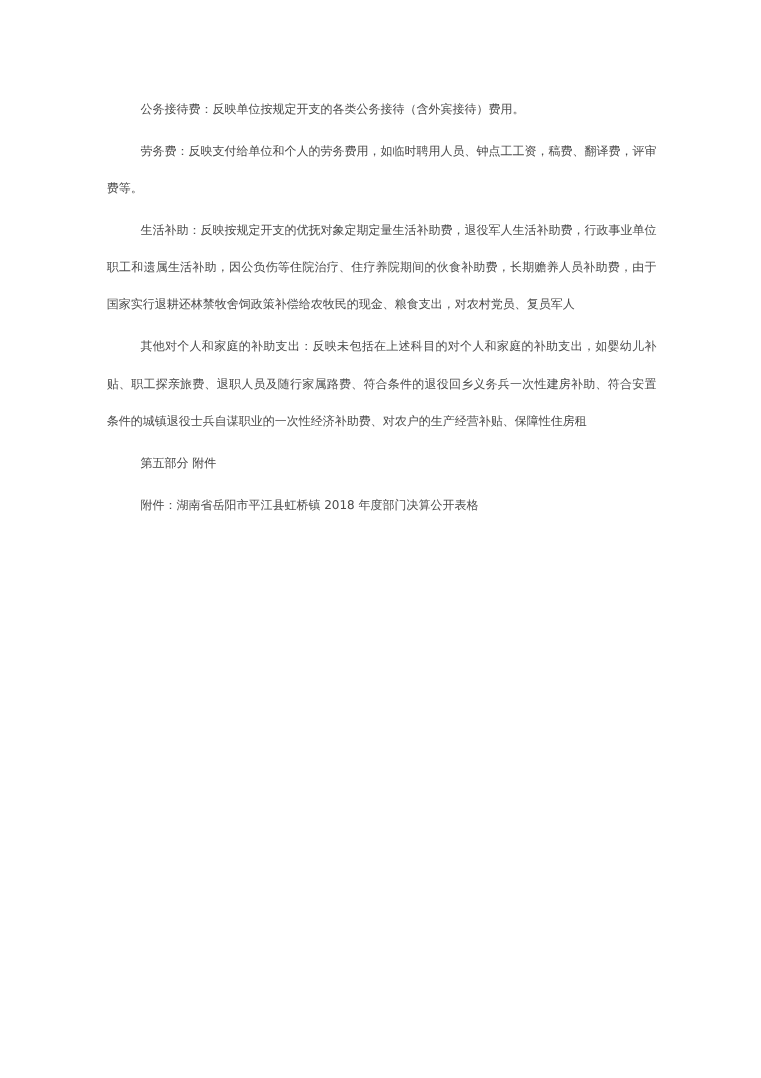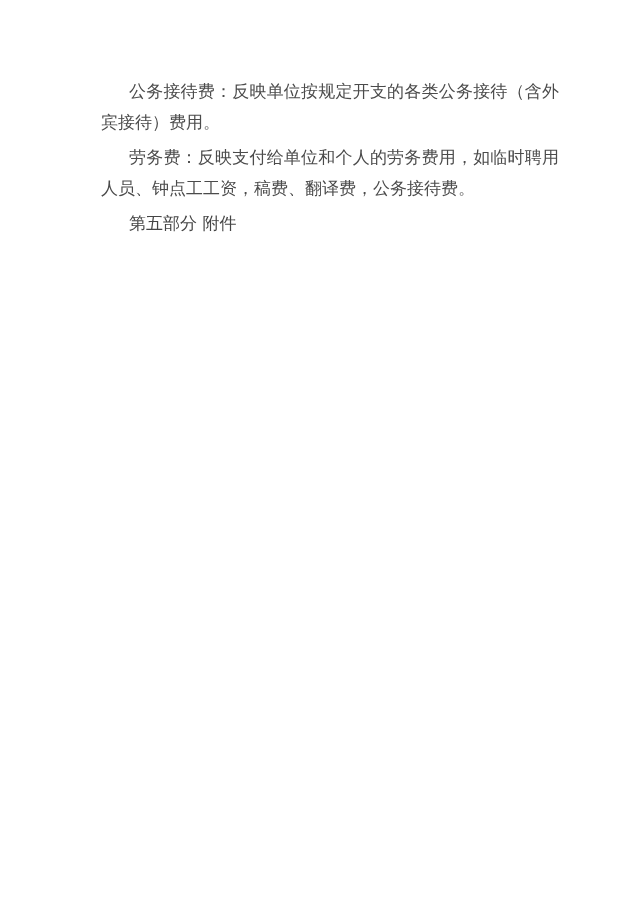--- a/index.html
+++ b/index.html
@@ -13,35 +13,37 @@
     position: relative;
     overflow: hidden;
     font-family: "DejaVu Sans", "Liberation Sans", sans-serif;
   }
   .doc {
     position: absolute;
     left: 89px;
     top: 76px;
     width: 458px;
     color: #4b4b4b;
-    font-size: 17px;
+    font-size: 10px;
     line-height: 31px;
     text-align: justify;
-    margin-left: 12px;
   }
   .doc p {
     margin: 0 0 4px 0;
     text-indent: 28px;
     word-break: break-all;
   }
   .doc p.heading {
     font-weight: normal;
     color: #454545;
   }
 </style>
 </head>
 <body>
 
 <div class="doc">
   <p>公务接待费：反映单位按规定开支的各类公务接待（含外宾接待）费用。</p>
-  <p>劳务费：反映支付给单位和个人的劳务费用，如临时聘用人员、钟点工工资，稿费、翻译费，公务接待费。</p>
+  <p>劳务费：反映支付给单位和个人的劳务费用，如临时聘用人员、钟点工工资，稿费、翻译费，评审费等。</p>
+  <p>生活补助：反映按规定开支的优抚对象定期定量生活补助费，退役军人生活补助费，行政事业单位职工和遗属生活补助，因公负伤等住院治疗、住疗养院期间的伙食补助费，长期赡养人员补助费，由于国家实行退耕还林禁牧舍饲政策补偿给农牧民的现金、粮食支出，对农村党员、复员军人</p>
+  <p>其他对个人和家庭的补助支出：反映未包括在上述科目的对个人和家庭的补助支出，如婴幼儿补贴、职工探亲旅费、退职人员及随行家属路费、符合条件的退役回乡义务兵一次性建房补助、符合安置条件的城镇退役士兵自谋职业的一次性经济补助费、对农户的生产经营补贴、保障性住房租</p>
   <p class="heading">第五部分 附件</p>
+  <p>附件：湖南省岳阳市平江县虹桥镇 2018 年度部门决算公开表格</p>
 </div>
 
 </body></html>

